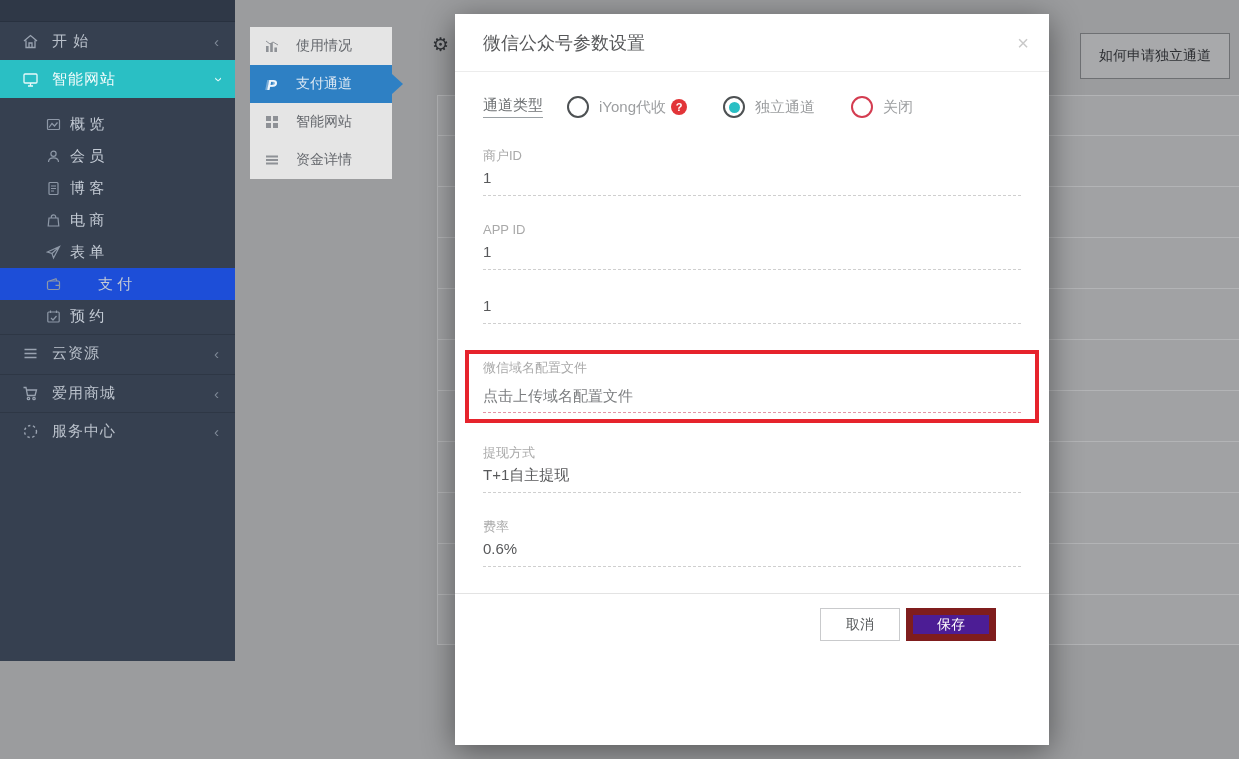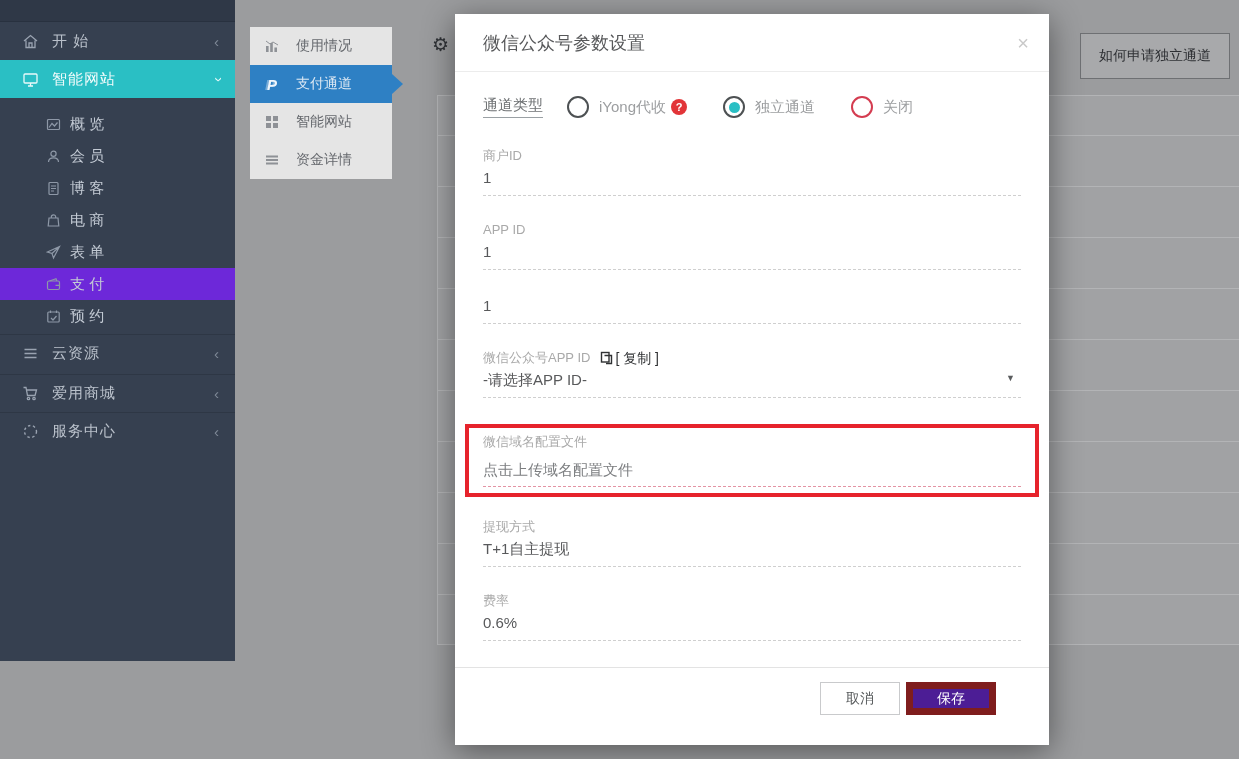--- a/index.html
+++ b/index.html
@@ -31,21 +31,21 @@
   .sb-item.active-main { background:#2abfc4; color:#f2fbfb; }
   .sb-item.active-main .ico { color:#eafafa; }
   .sb-item.active-main .chev { color:#eafafa; }
   .chev-down { display:inline-block; transform:rotate(-90deg); }
   .sb-sub {
     position:absolute; left:0; width:235px; height:32px;
     display:flex; align-items:center; padding-left:46px;
     color:#c3cad4; font-size:15px; cursor:pointer;
   }
   .sb-sub .ico { width:15px; height:15px; margin-right:9px; flex:none; color:#8e98a7; display:flex; align-items:center; justify-content:center; }
-  .sb-sub.active-sub { background:#6d28d9; }
+  .sb-sub.active-sub { background:#1d4ed8;gap:28px; }
   .sb-sep { border-top:1px solid #2e3745; }
 
   
   .content { position:absolute; left:235px; top:0; width:1004px; height:759px; z-index:1; }
   .submenu { position:absolute; left:15px; top:27px; width:142px; }
   .sm-item {
     width:142px; height:38px; background:#e5e5e5;
     display:flex; align-items:center; padding-left:14px;
     color:#66696e; font-size:14px; position:relative; cursor:pointer;
   }
@@ -388,38 +388,20 @@
 
       <div class="field">
         <div class="f-label">APP ID</div>
         <div class="f-value">1</div>
       </div>
 
       <div class="field">
         <div class="f-value">1</div>
       </div>
 
-      <div class="field">
-        <div class="f-label">
-          <span>微信公众号APP ID</span>
-          <span class="copy-part">
-            <span class="copy-ico">
-              <svg width="13" height="14" viewBox="0 0 13 14" fill="none" stroke="#2f3133" stroke-width="1.4">
-                  <rect x="1.5" y="1.5" width="7.5" height="9.5"></rect>
-                  <path d="M4.5 4.5 H11.5 V12.5 H6"></path>
-                </svg>
-            </span>
-            <span>[ 复制 ]</span>
-          </span>
-        </div>
-        <div class="f-value">
-          <span>-请选择APP ID-</span>
-          <span class="f-caret">▼</span>
-        </div>
-      </div>
 
       <div class="field field-highlight">
         <div class="f-label">微信域名配置文件</div>
         <div class="f-value">点击上传域名配置文件</div>
       </div>
 
       <div class="field">
         <div class="f-label">提现方式</div>
         <div class="f-value">T+1自主提现</div>
       </div>

